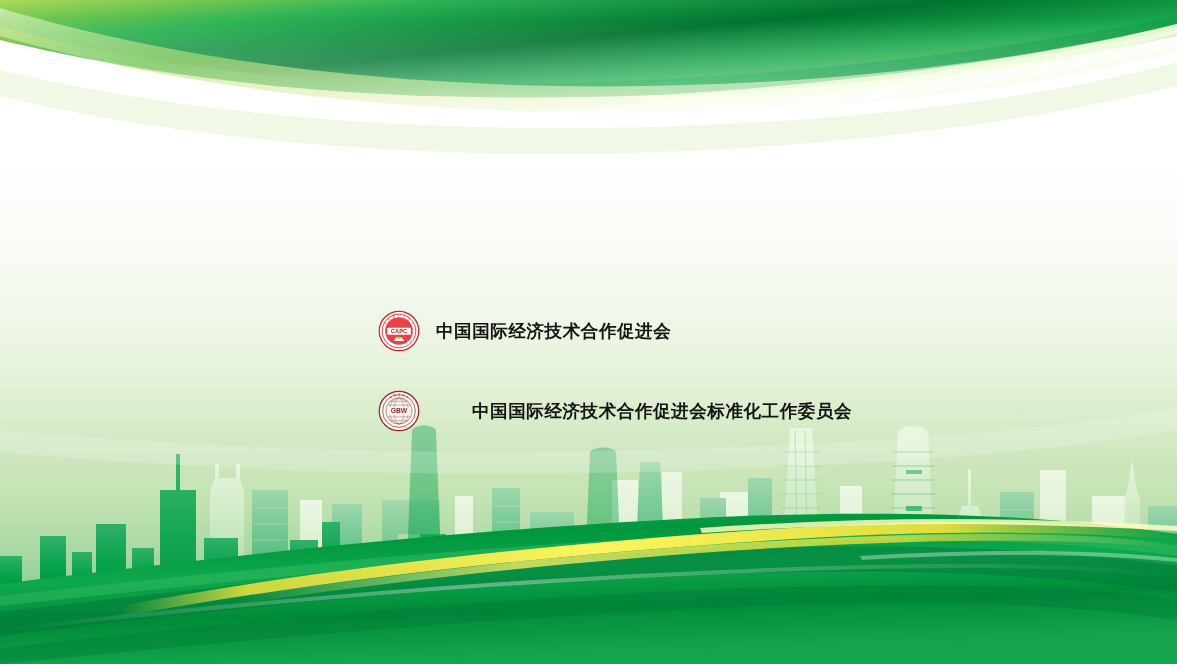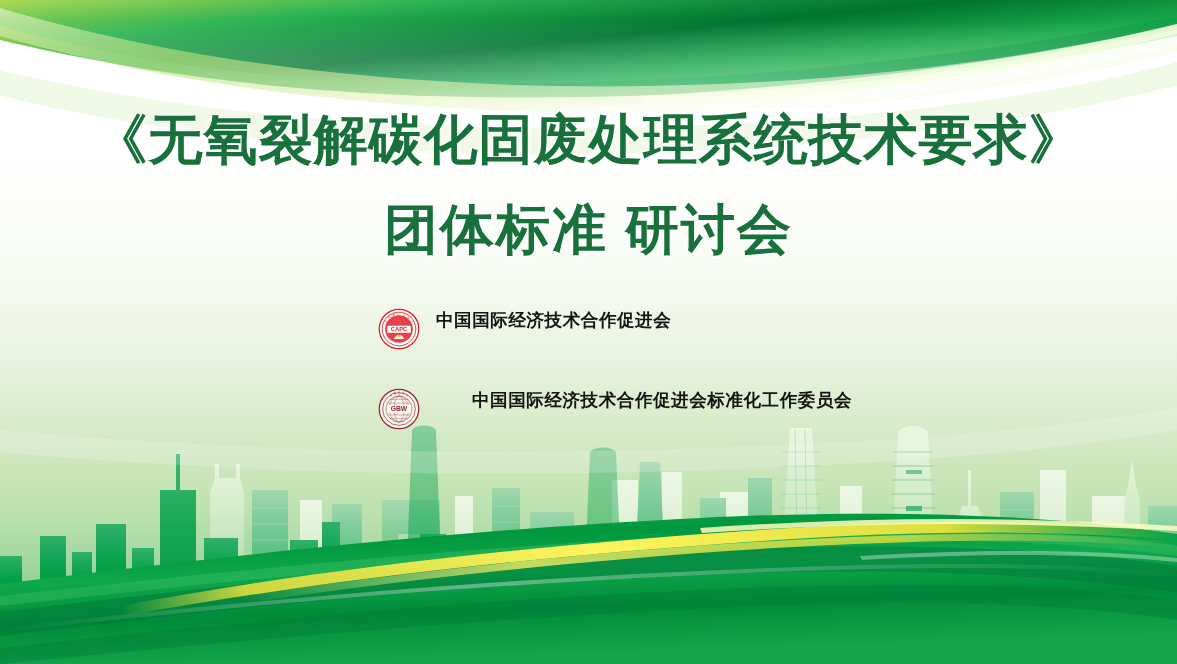--- a/index.html
+++ b/index.html
@@ -68,20 +68,21 @@
 
   
   .orgs {
     position: absolute;
     left: 378px;
     top: 308px;
     z-index: 6;
   }
   .org-row {
     display: flex;
+    align-items: center;
     height: 46px;
   }
   .org-row.second { margin-top: 34px; gap: 36px; }
   .org-seal {
     width: 42px;
     height: 42px;
     flex: 0 0 42px;
     position: relative;
   }
   .org-seal svg { display: block; width: 42px; height: 42px; }
@@ -325,24 +326,20 @@
         <path d="M700,528 C860,517 1010,516 1177,526 L1177,531 C1010,521 862,522 702,533 Z" fill="#fffbc0" opacity="0.85"></path>
 
         <path d="M0,628 C250,600 540,574 830,566 C1010,561 1110,566 1177,574 L1177,578 C1108,570 1010,565 832,570 C542,578 252,604 0,632 Z" fill="url(#gWhiteStreak)" opacity="0.5"></path>
         <path d="M860,556 C990,548 1100,550 1177,558 L1177,562 C1098,554 990,552 862,560 Z" fill="#ffffff" opacity="0.35"></path>
       </g>
 
       <path d="M0,430 C220,450 480,458 760,446 C960,438 1080,424 1177,408 L1177,430 C1070,448 950,460 762,468 C480,480 220,472 0,452 Z" fill="#ffffff" opacity="0.18"></path>
     </svg>
   </div>
 
-  <div class="title-block">
-    <div class="main-title">《无氧裂解碳化固废处理系统技术要求》</div>
-    <div class="sub-title">团体标准 研讨会</div>
-  </div>
 
   <div class="orgs">
 
     <div class="org-row first">
       <div class="org-seal">
         <svg viewBox="0 0 100 100" xmlns="http://www.w3.org/2000/svg">
           <circle cx="50" cy="50" r="47" fill="#ffffff" stroke="#d6232a" stroke-width="3"></circle>
           <circle cx="50" cy="50" r="40" fill="#ffffff" stroke="#d6232a" stroke-width="2"></circle>
           <circle cx="50" cy="50" r="33" fill="#e8434a"></circle>
           <path d="M18,46 A34,34 0 0,1 82,46" fill="none" stroke="#d6232a" stroke-width="0.6"></path>

